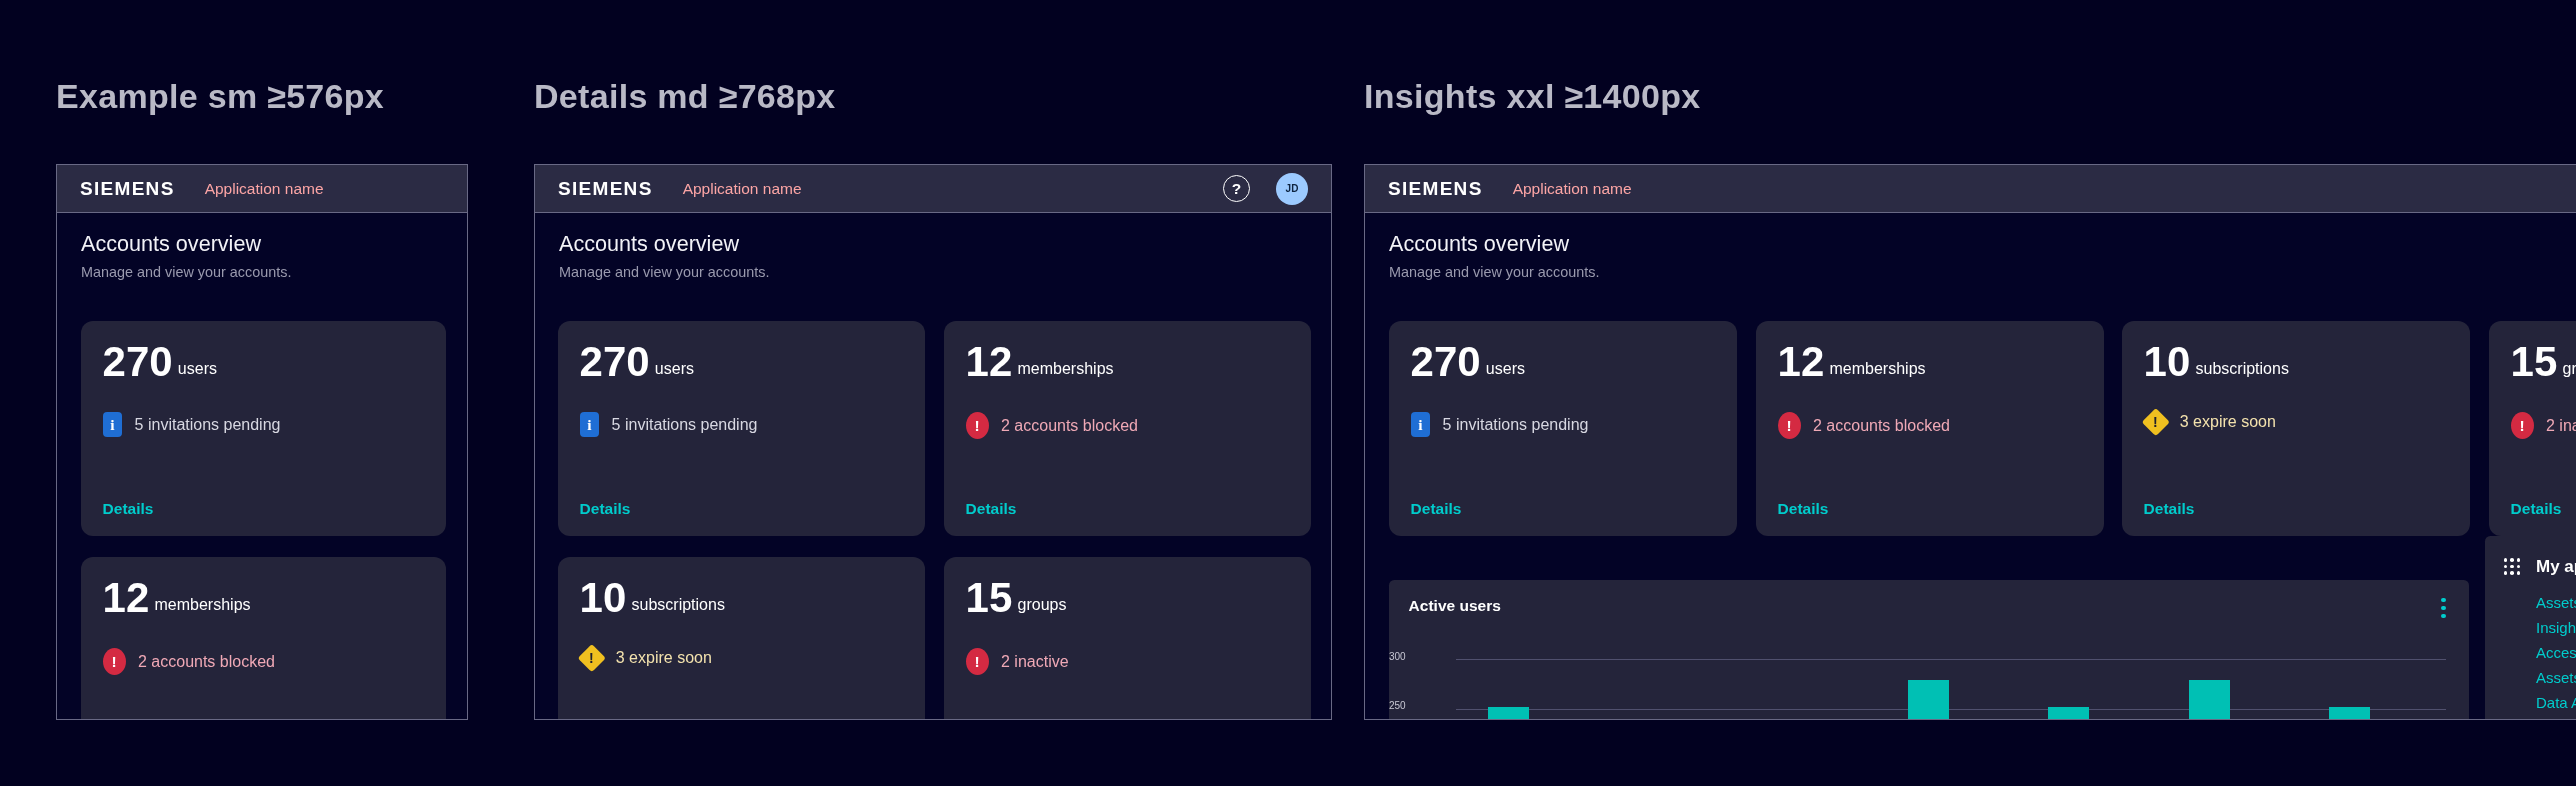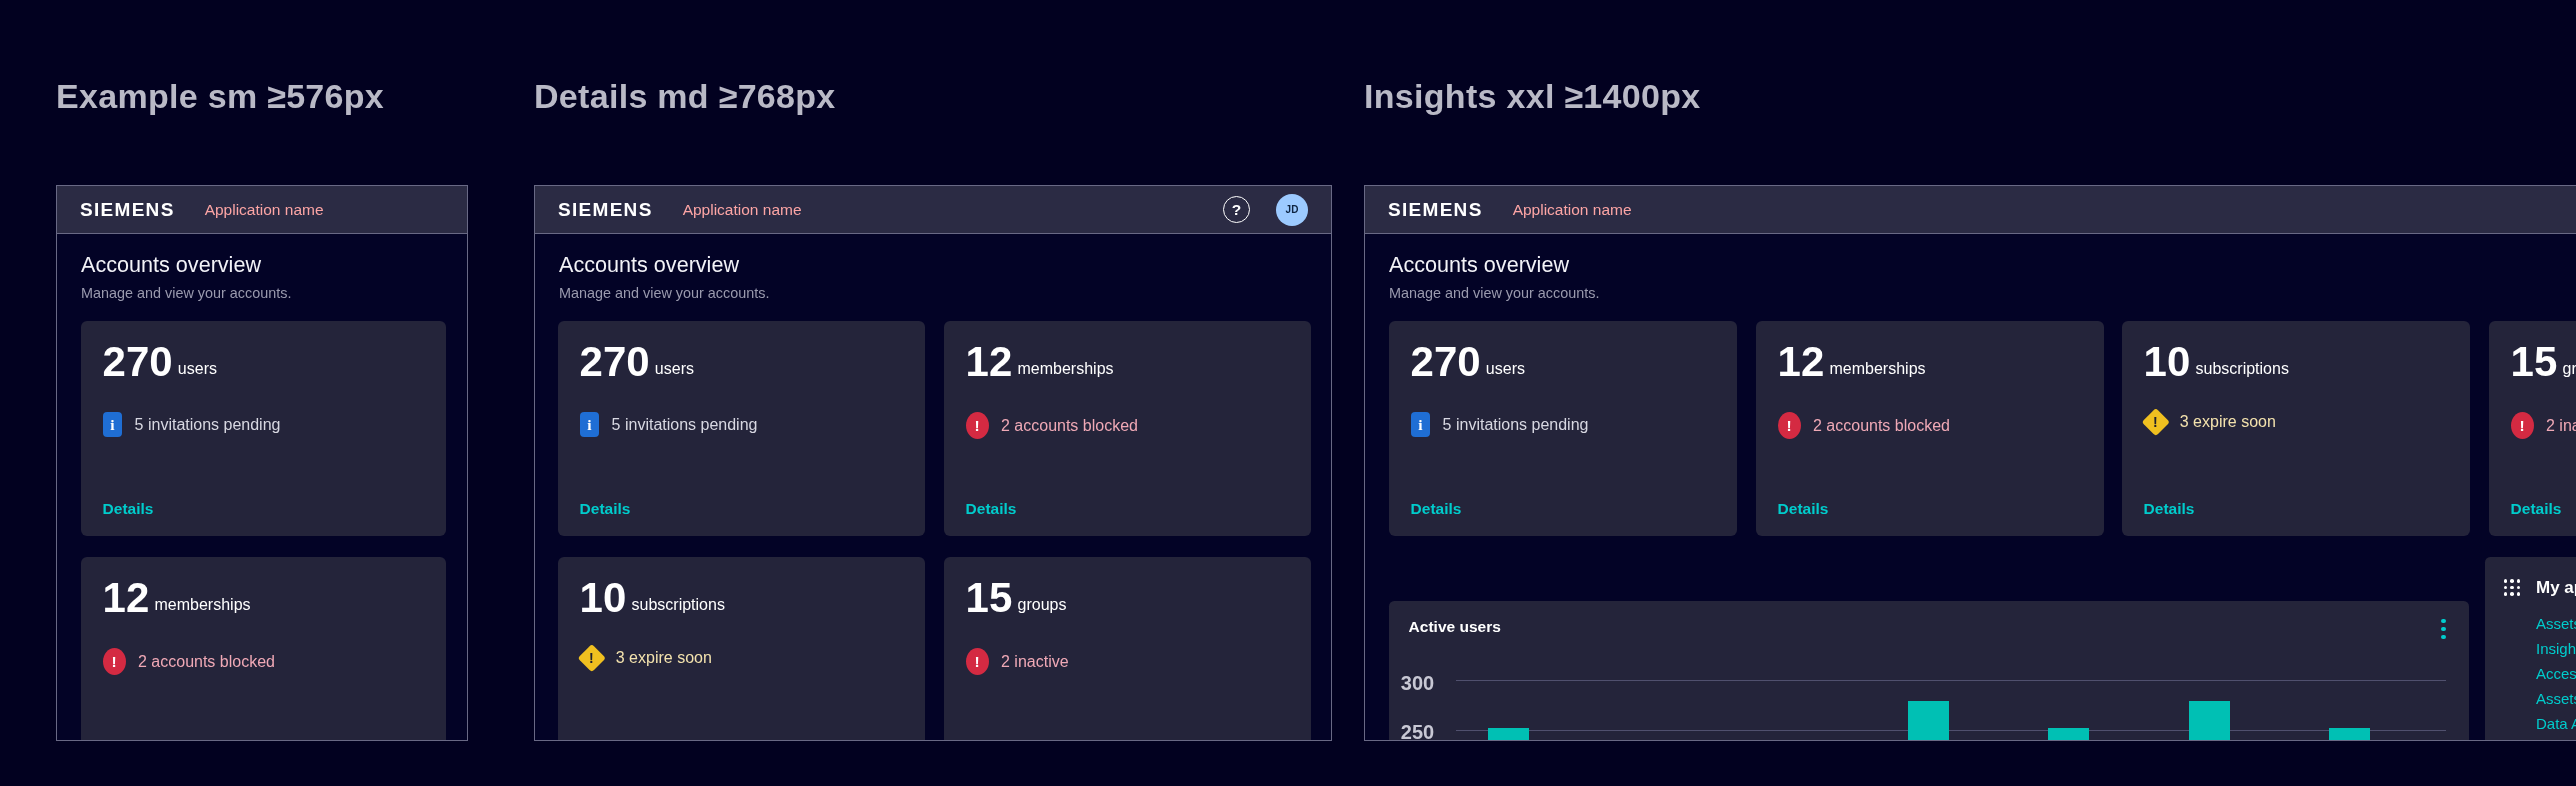--- a/index.html
+++ b/index.html
@@ -9,21 +9,21 @@
     font-family: "Liberation Sans", sans-serif;
     color: var(--text, #f0f0f6);
     position: relative;
   }
   .bp-title {
     position:absolute; top:77px;
     font-size:34px; font-weight:700; letter-spacing:0.3px;
     color: var(--title, #b9b9c6);
   }
   .panel {
-    position:absolute; top:185px; height:556px;
+    position:absolute; top:164px; height:556px;
     background: var(--panel-bg, #030326);
     border:1.5px solid var(--border, #696985);
     overflow:hidden;
   }
   .panel-header {
     position:absolute; top:0; left:0; right:0; height:48px;
     background: var(--header-bg, #2b2b44);
     border-bottom:1px solid var(--border, #696985);
     display:flex; align-items:center; padding:0 23px;
   }
@@ -38,21 +38,21 @@
   .avatar {
     width:32px; height:32px; border-radius:50%; margin-left:26px;
     background: var(--avatar-bg, #9ccaff);
     display:flex; align-items:center; justify-content:center;
     font-size:10px; font-weight:700; color: var(--avatar-text, #0e2440);
     cursor:pointer;
   }
   .page-heading { position:absolute; left:24px; top:66px; font-size:21.6px; font-weight:400; color:#f2f2f7; }
   .page-subheading { position:absolute; left:24px; top:99px; font-size:14.4px; font-weight:400; color: var(--muted, #9a9aae); }
   .stat-card {
-    position:absolute; background: var(--card-bg, #24243a); border-radius:6px;
+    position:absolute; background: var(--card-bg, #24243a); border-radius:12px;margin-top:21px;
   }
   .stat-top { position:absolute; top:20.6px; left:21.6px; display:flex; align-items:flex-end; }
   .stat-value { font-size:42px; font-weight:700; line-height:0.95; color:#ffffff; }
   .stat-unit { font-size:16px; font-weight:400; color:#ffffff; margin-left:5.2px; padding-bottom:3.1px;text-align:center; }
   .stat-status { position:absolute; top:91px; left:21.6px; display:flex; align-items:center; }
   .status-text { font-size:16px; margin-left:12.4px; }
   .status-info-text { color: var(--info-text, #d8d8e2); }
   .status-error-text { color: var(--error-text, #f0a9b6); }
   .status-warning-text { color: var(--warning-text, #f3e2ad); }
   .badge-info {
@@ -74,21 +74,21 @@
   .details-link {
     position:absolute; left:21.6px; bottom:18.5px;
     font-size:15.5px; font-weight:700; color: var(--accent, #00cccc);
     text-decoration:none; cursor:pointer;
   }
   .widget-card { position:absolute; background: var(--card-bg, #24243a); border-radius:5.2px; }
   .widget-title { position:absolute; left:19.6px; top:16.5px; font-size:15.5px; font-weight:600; color:#ffffff; }
   .kebab-icon { position:absolute; right:23px; top:17.5px; display:flex; flex-direction:column; cursor:pointer; }
   .kebab-icon i { width:4.6px; height:4.6px; border-radius:50%; background: var(--accent, #00cccc); margin-bottom:3.6px; }
   .gridline { position:absolute; left:67px; right:23px; height:1px; background: var(--grid, #50506e); }
-  .y-label { position:absolute; left:0; width:57px; text-align:center; font-size:20px; color: var(--axis-text, #c8c8d4); font-weight: bold; }
+  .y-label { position:absolute; left:0; width:57px; text-align:left; font-size:10px; color: var(--axis-text, #c8c8d4); }
   .chart-bar { position:absolute; width:41px; height:464px; background: var(--bar, #00c0b4); }
   .apps-header { position:absolute; left:18.5px; top:20.6px; display:flex; align-items:center; }
   .apps-grid-icon { display:grid; grid-template-columns:repeat(3,3.6px); grid-template-rows:repeat(3,3.6px); gap:3.1px; }
   .apps-grid-icon i { width:3.6px; height:3.6px; border-radius:50%; background:#ffffff; }
   .apps-title { font-size:17px; font-weight:700; color:#ffffff; margin-left:15.5px; }
   .apps-list { position:absolute; left:51px; top:54px; list-style:none; }
   .app-link {
     font-size:15px; color: var(--accent, #00cccc); line-height:25px; cursor:pointer;
     display:flex; align-items:center;
   }

